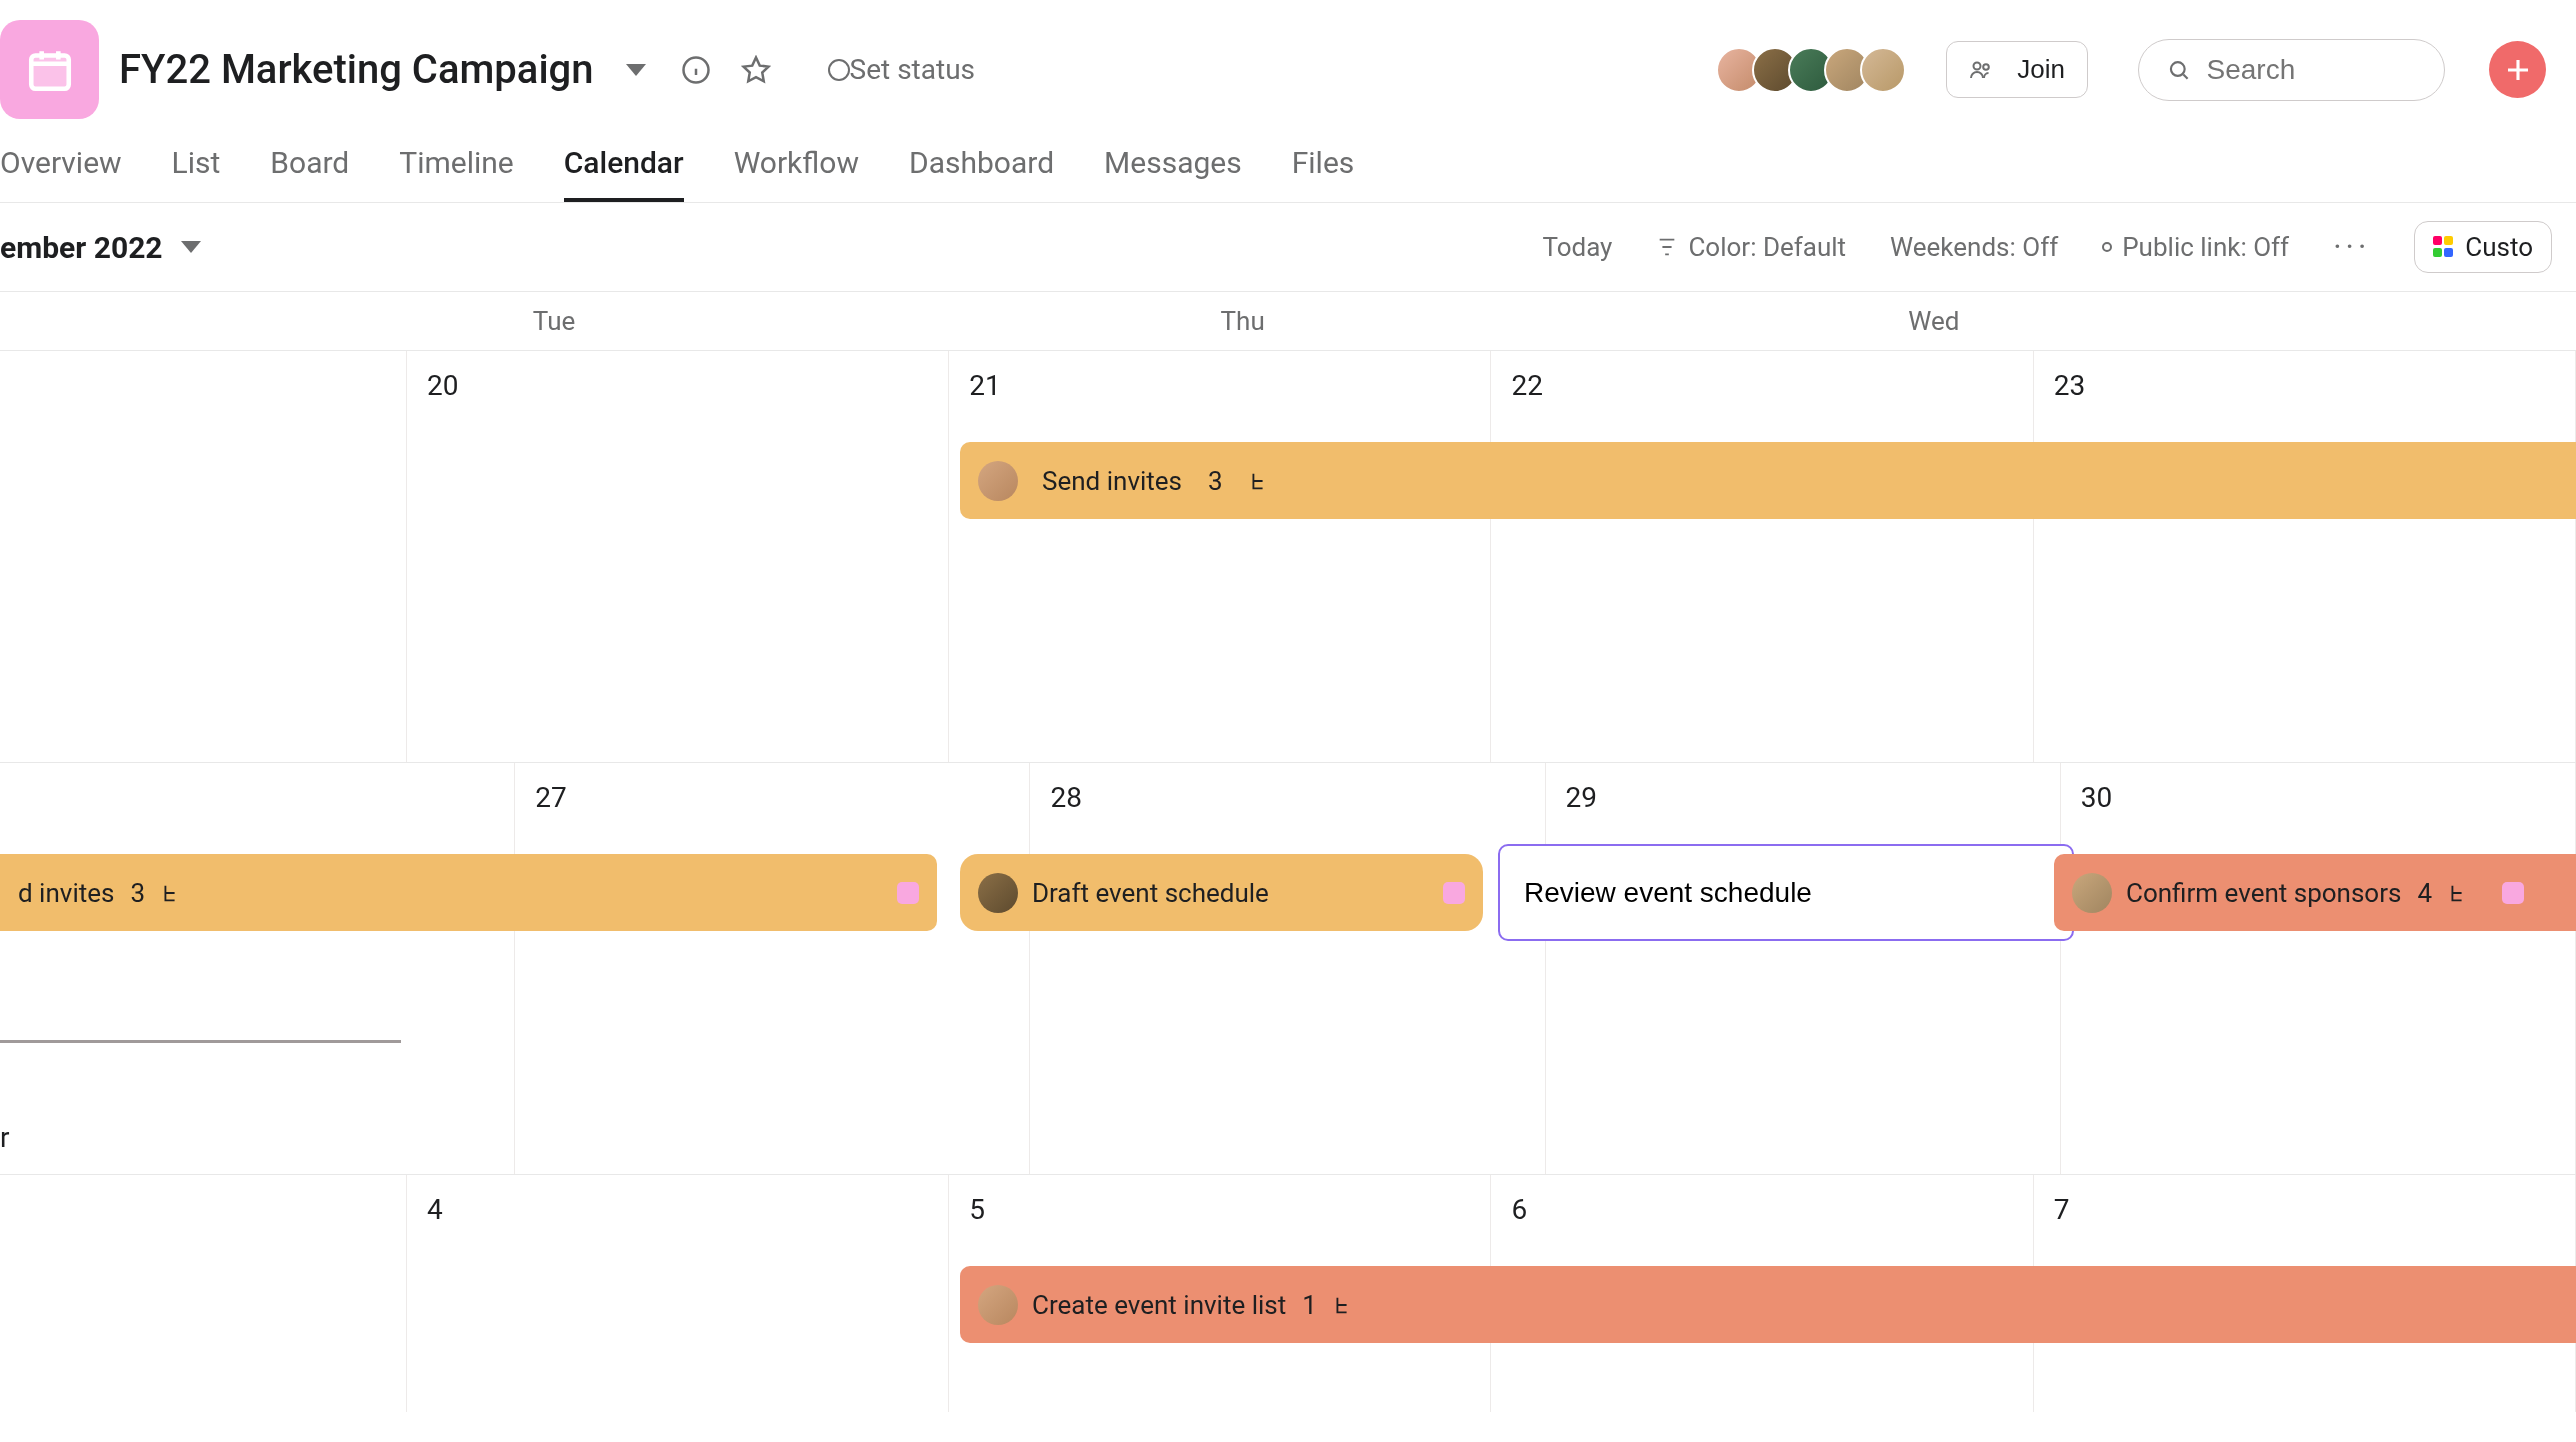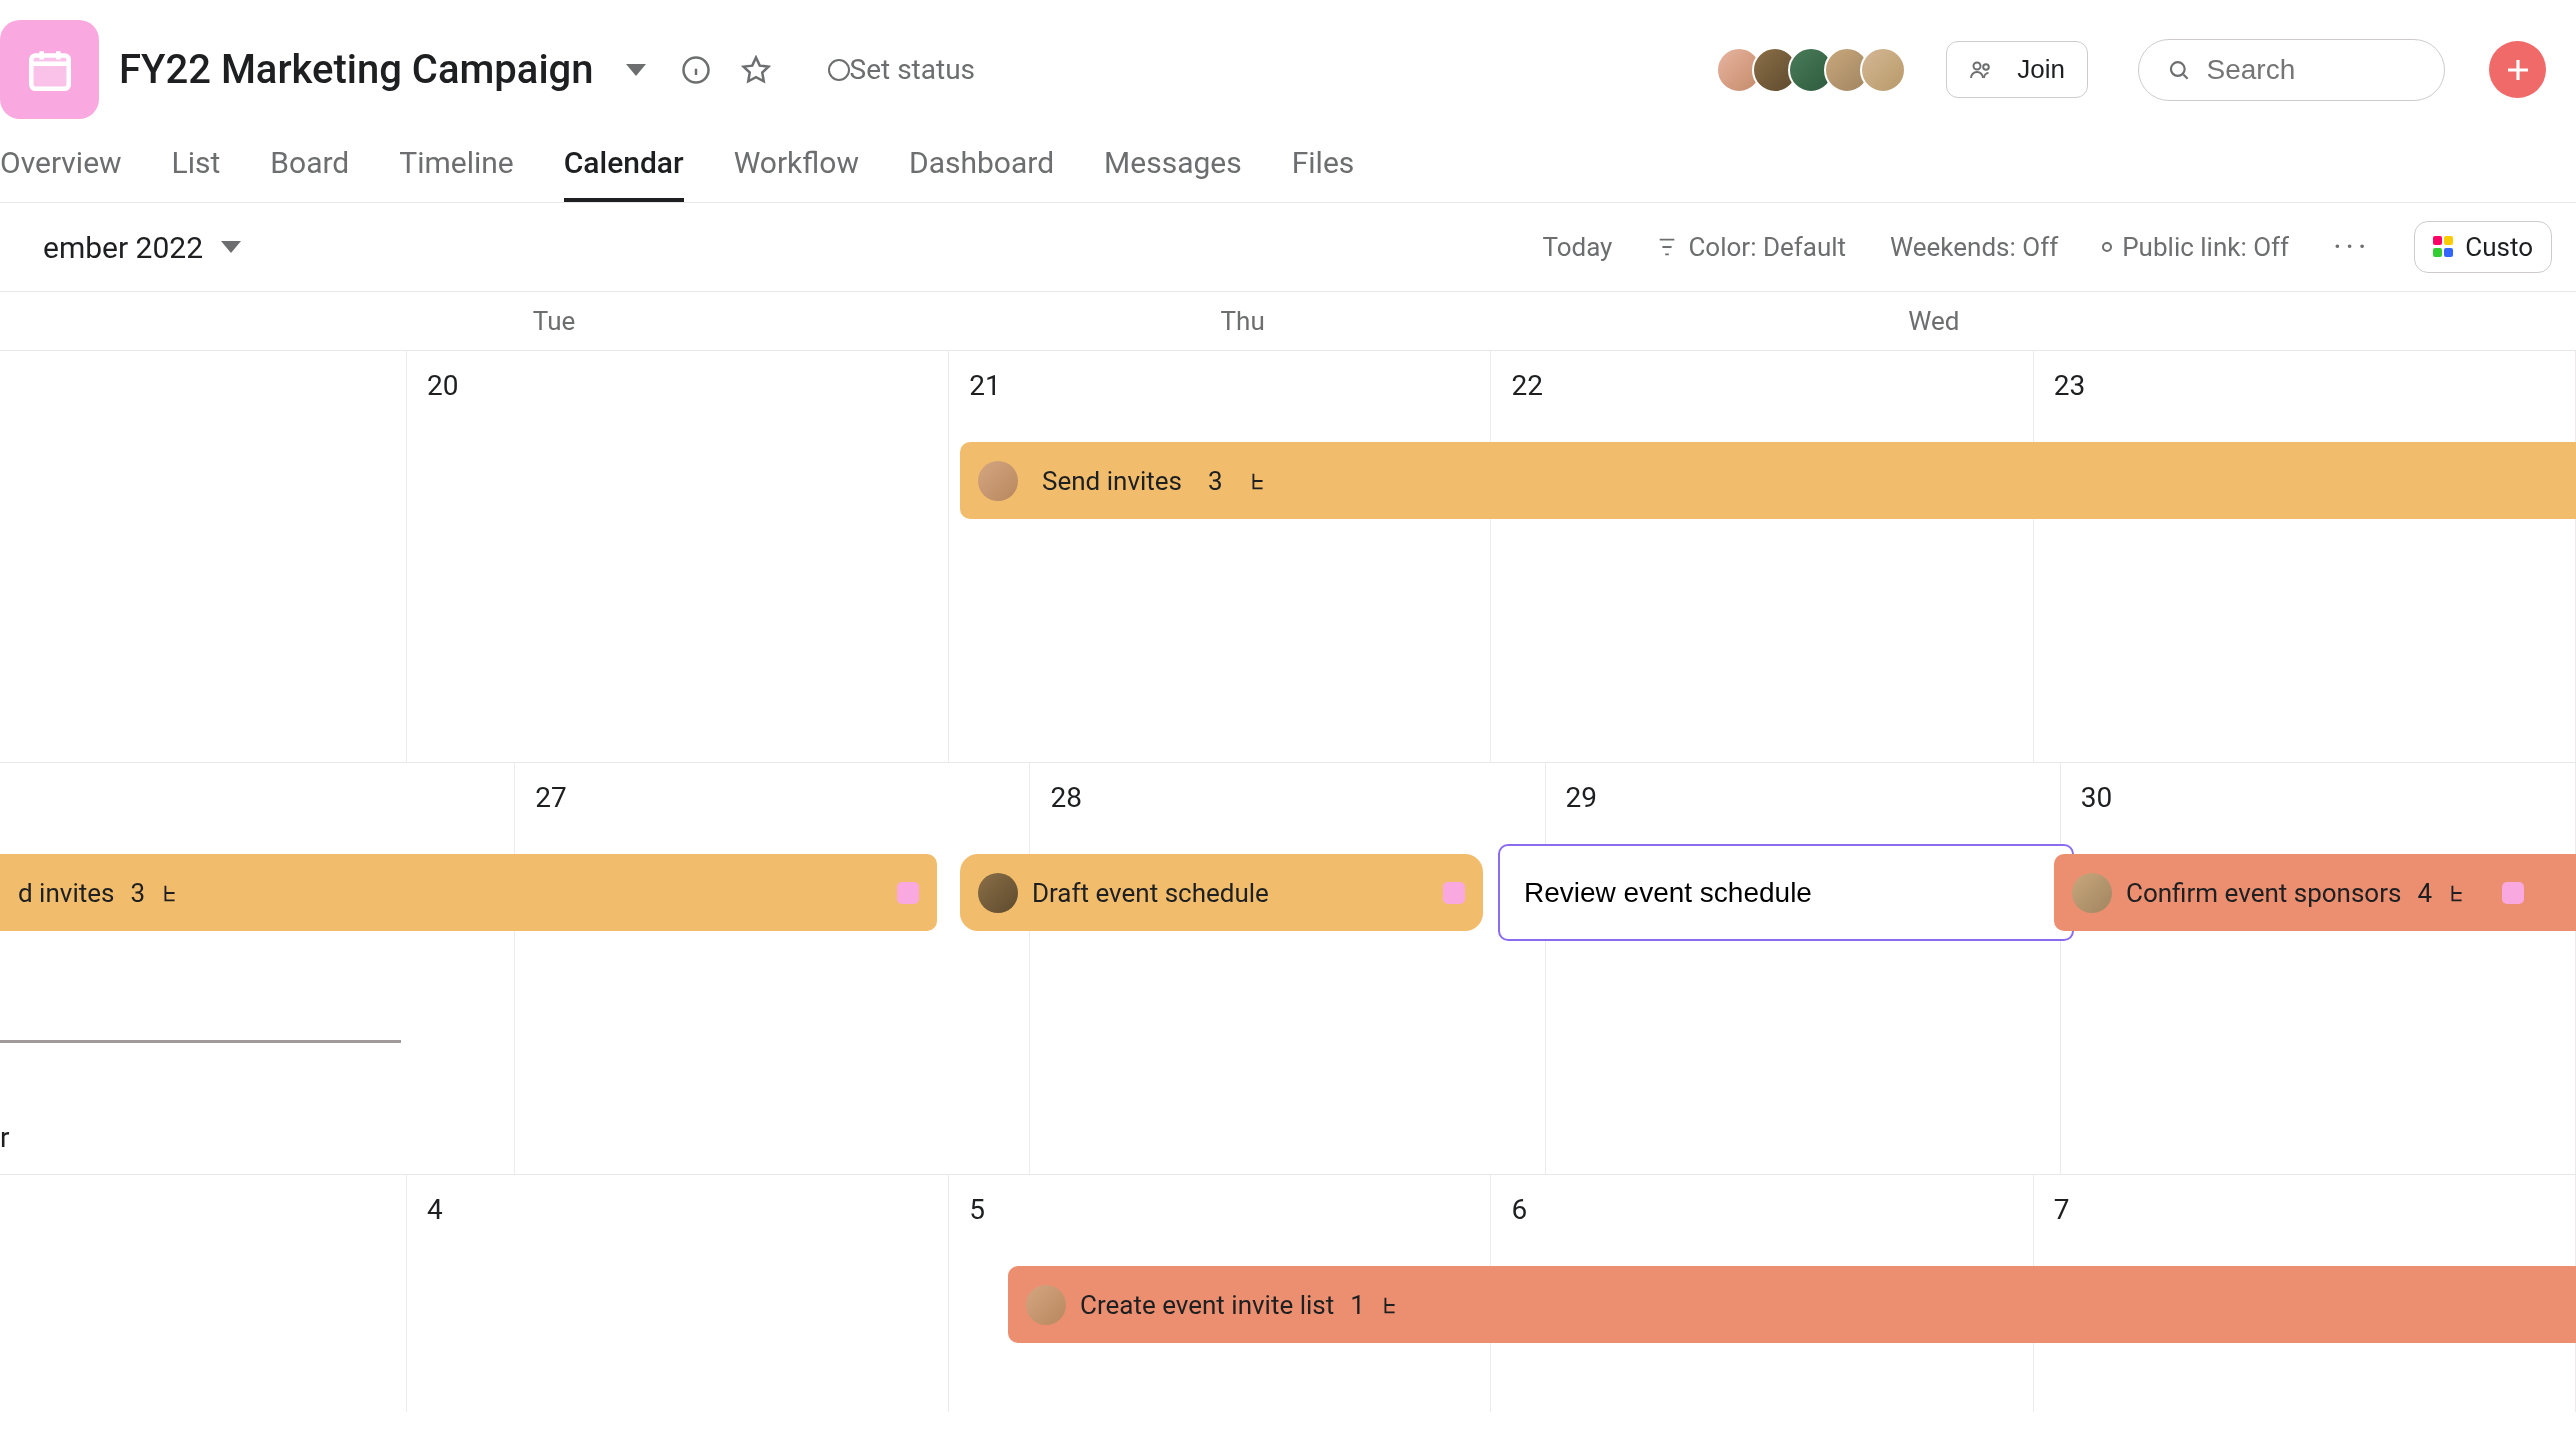--- a/index.html
+++ b/index.html
@@ -27,21 +27,21 @@
 .search-box input { border: none; outline: none; font-size: 28px; color: #6d6e6f; width: 100%; background: transparent; }
 .add-btn { width: 57px; height: 57px; background: #f06a6a; border-radius: 50%; display: flex; align-items: center; justify-content: center; color: #fff; margin-left: 24px; cursor: pointer; font-size: 36px; }
 
 
 .tabs { display: flex; gap: 50px; padding: 26px 0 0 0; border-bottom: 1px solid #e8e8e8; }
 .tab { font-size: 30px; color: #6d6e6f; padding-bottom: 18px; cursor: pointer; }
 .tab.active { color: #1e1f21; font-weight: 500; border-bottom: 4px solid #1e1f21; }
 
 
 .toolbar { display: flex; align-items: center; padding: 18px 24px 18px 0; gap: 44px; border-bottom: 1px solid #e8e8e8; }
-.month-label { font-size: 30px; font-weight: 400; display: flex; align-items: center; gap: 18px; padding-left: 43px; }
+.month-label { font-size: 30px; font-weight: 700; display: flex; align-items: center; gap: 18px; }
 .tool-item { font-size: 26px; color: #6d6e6f; display: flex; align-items: center; gap: 10px; cursor: pointer; }
 .today-btn { color: #6d6e6f; font-size: 26px; cursor: pointer; }
 .more-btn { font-size: 32px; letter-spacing: 4px; color: #6d6e6f; cursor: pointer; }
 .customize-btn { border: 1.5px solid #cfcbcb; border-radius: 14px; padding: 10px 18px; font-size: 26px; display: flex; align-items: center; gap: 10px; cursor: pointer; }
 .color-squares { display: inline-flex; flex-wrap: wrap; width: 22px; height: 22px; gap: 2px; }
 .color-squares span { width: 9px; height: 9px; border-radius: 2px; }
 .cs1 { background: #f06; } .cs2 { background: #fc0; } .cs3 { background: #3c3; } .cs4 { background: #36f; }
 
 
 .cal-head { display: flex; background: #fff; }
@@ -240,21 +240,21 @@
     </div>
   </div>
 
   <div class="cal-row" style="height:238px;">
     <div class="cal-cell"><span class="date-num"></span></div>
     <div class="cal-cell"><span class="date-num">4</span></div>
     <div class="cal-cell"><span class="date-num">5</span></div>
     <div class="cal-cell"><span class="date-num">6</span></div>
     <div class="cal-cell"><span class="date-num">7</span></div>
 
-    <div class="task coral" style="left:1008px; right:0; top:91px; border-top-right-radius:0; border-bottom-right-radius:0;">
+    <div class="task coral" style="left:960px; right:0; top:91px; border-top-right-radius:0; border-bottom-right-radius:0;">
       <div class="task-avatar"></div>
       <span>Create event invite list</span>
       <span class="task-count">1</span>
       <svg class="subtask-icon" viewBox="0 0 24 24" fill="none" stroke="#1e1f21" stroke-width="2">
           <path d="M7 4v8h10M7 4v16h10"></path>
         </svg>
     </div>
   </div>
 
 </div>

